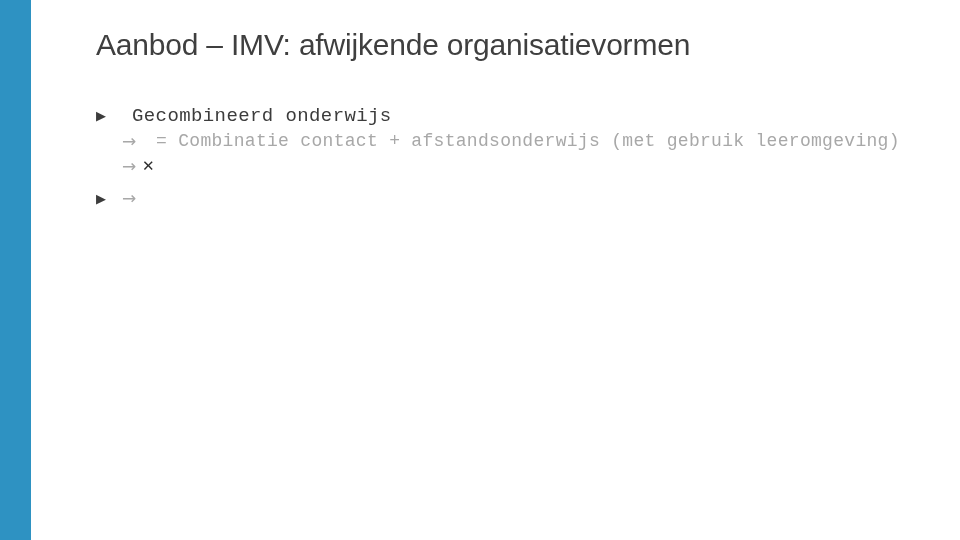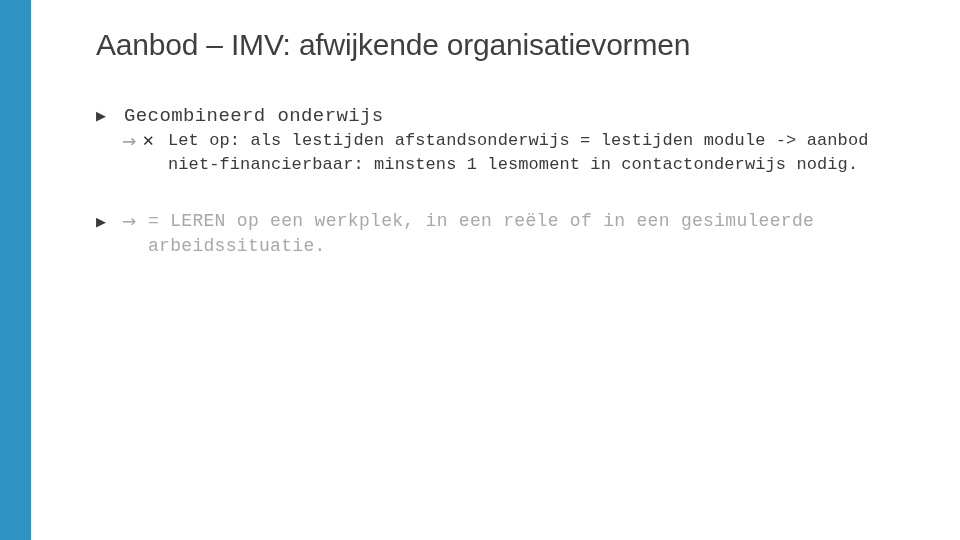--- a/index.html
+++ b/index.html
@@ -99,57 +99,56 @@
   .lvl3 .bullet {
     font-size: 15px;
     line-height: 24px;
     color: #2f2f2f;
     left: 50px;
   }
   .group-gap {
     height: 32px;
   }
   .para {
-    margin: 0;
+    margin: 8px;
   }
 </style>
 </head>
 <body>
 
 <div id="slide">
 
   <div id="accent-bar"></div>
 
   <div id="slide-title">Aanbod – IMV: afwijkende organisatievormen</div>
 
   <div id="body-block">
 
     <div class="lvl lvl1">
       <span class="bullet">▶</span>
       <span class="para">Gecombineerd onderwijs</span>
     </div>
 
     <div class="lvl lvl2">
       <span class="bullet">→</span>
+      <span class="para">= Combinatie contact + afstandsonderwijs (met gebruik leeromgeving)</span>
     </div>
 
     <div class="lvl lvl2">
       <span class="bullet">→</span>
     </div>
 
     <div class="lvl lvl3">
       <span class="bullet">✕</span>
-      <span class="para">Let op: als lestijden afstandsonderwijs = lestijden module -&gt; aanbod niet-financierbaar: minstens 1 lesmoment in contactonderwijs nodig.</span>
     </div>
 
     <div class="group-gap"></div>
 
     <div class="lvl lvl1">
       <span class="bullet">▶</span>
     </div>
 
     <div class="lvl lvl2">
       <span class="bullet">→</span>
-      <span class="para">= LEREN op een werkplek, in een reële of in een gesimuleerde arbeidssituatie.</span>
     </div>
 
   </div>
 </div>
 
 </body></html>

